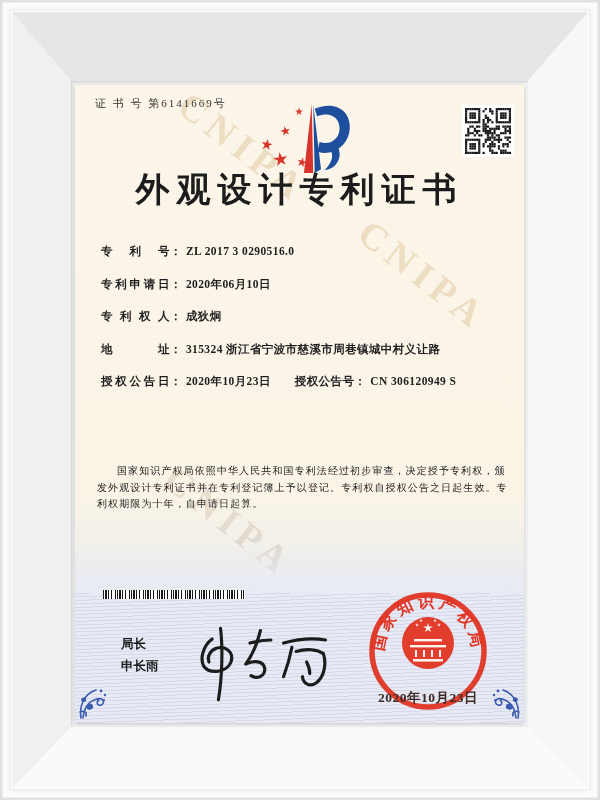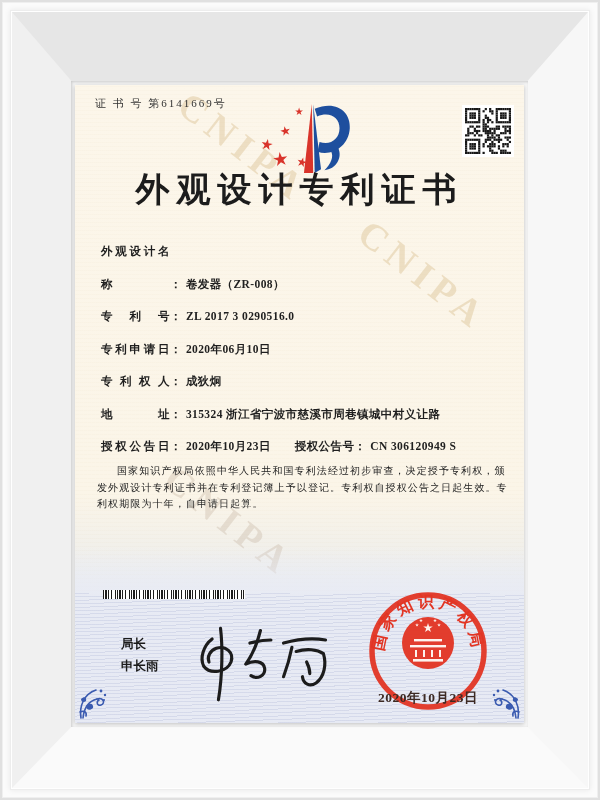--- a/index.html
+++ b/index.html
@@ -329,21 +329,20 @@
           <rect x="34" y="40" width="2" height="2"></rect>
           <rect x="36" y="40" width="2" height="2"></rect>
           <rect x="38" y="40" width="2" height="2"></rect>
           <rect x="40" y="40" width="2" height="2"></rect>
         </svg>
     </div>
 
     <div class="title">外观设计专利证书</div>
 
     <div class="rows">
-      <div class="row"><span class="lbl">外观设计名称</span><span>：</span><span class="val">卷发器（ZR-008）</span></div>
       <div class="row"><span class="lbl">专利号</span><span>：</span><span class="val">ZL 2017 3 0290516.0</span></div>
       <div class="row"><span class="lbl">专利申请日</span><span>：</span><span class="val">2020年06月10日</span></div>
       <div class="row"><span class="lbl">专利权人</span><span>：</span><span class="val">成狄炯</span></div>
       <div class="row"><span class="lbl">地址</span><span>：</span><span class="val">315324 浙江省宁波市慈溪市周巷镇城中村义让路</span></div>
       <div class="row"><span class="lbl">授权公告日</span><span>：</span><span class="val">2020年10月23日</span><span class="lbl2">授权公告号</span><span>：</span><span class="val">CN 306120949 S</span></div>
     </div>
 
     <div class="paras">
       <p>国家知识产权局依照中华人民共和国专利法经过初步审查，决定授予专利权，颁发外观设计专利证书并在专利登记簿上予以登记。专利权自授权公告之日起生效。专利权期限为十年，自申请日起算。</p>
     </div>

